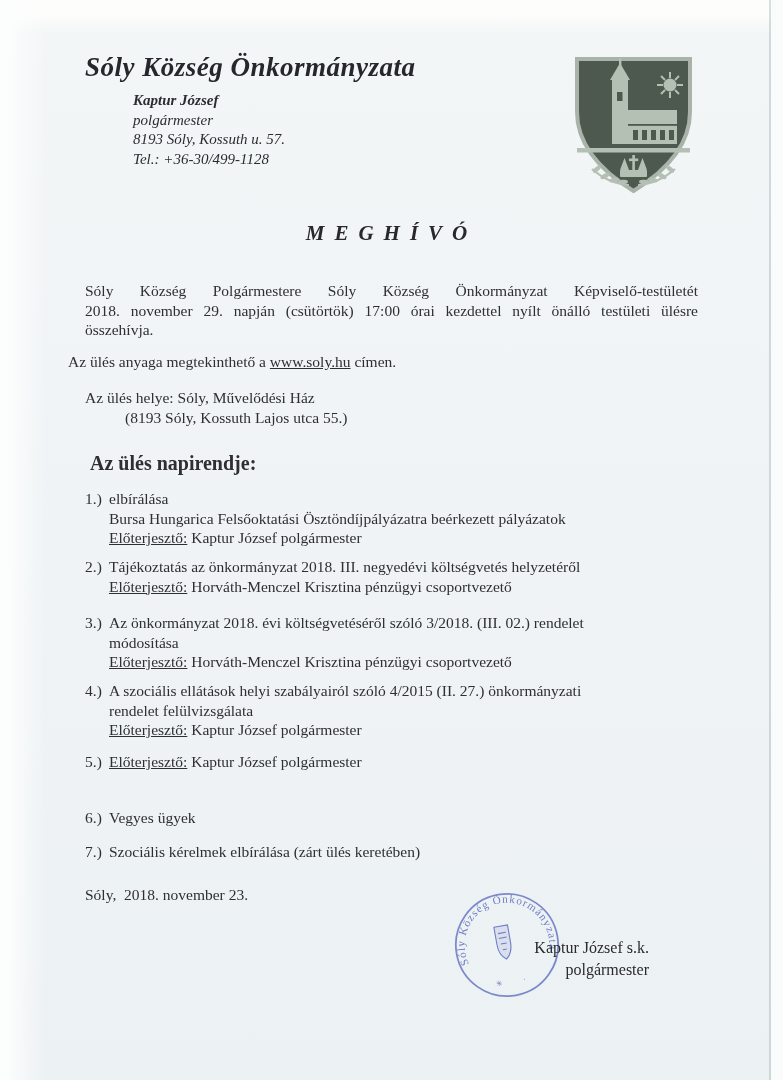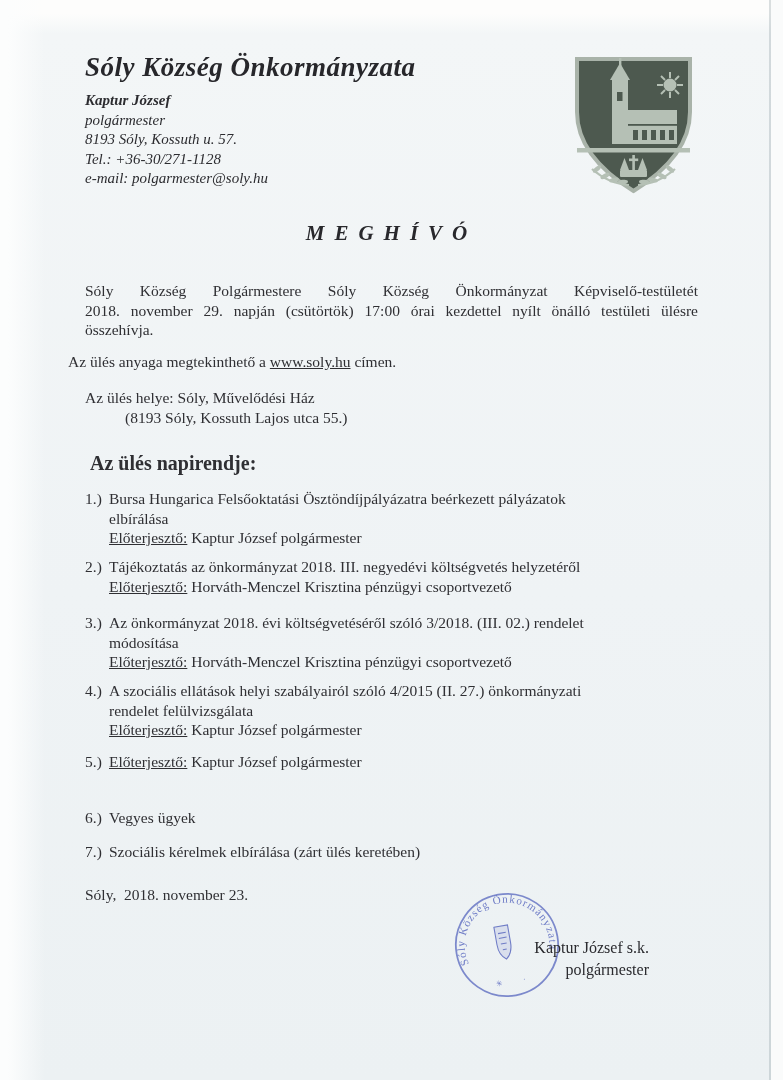--- a/index.html
+++ b/index.html
@@ -13,21 +13,21 @@
       linear-gradient(90deg, #fcfdfd 0px, #fcfdfd 8px, rgba(252,253,253,0) 45px),
       linear-gradient(180deg, #fdfdfc 0px, #fdfdfc 14px, #f3f6f7 34px, #eff3f5 55%, #ecf1f3 100%);
   }
   
   .edge-line{position:absolute;top:0;bottom:0;right:12px;width:2px;background:rgba(150,162,168,.35);}
   .edge-strip{position:absolute;top:0;bottom:0;right:0;width:12px;background:#fafbfb;}
 
   
   .hdr{position:absolute;left:85px;top:52px;width:420px;font-style:italic;}
   .hdr .org{font-size:27px;font-weight:bold;letter-spacing:.5px;color:#27272b;margin:0 0 8px 0;}
-  .hdr .line{font-size:15px;line-height:19.5px;color:#2c2c30;}
+  .hdr .line{font-size:15px;line-height:19.5px;color:#2c2c30;margin-left:48px;}
   .hdr .line.bold{font-weight:bold;}
 
   .crest{position:absolute;left:567px;top:52px;}
 
   .title{position:absolute;left:0;top:221px;width:783px;text-align:center;
     font-size:21px;font-weight:bold;font-style:italic;letter-spacing:10px;color:#28282c;}
 
   .bodytext{font-size:15.5px;line-height:19.5px;}
   .p-summons{position:absolute;left:85px;top:281px;width:613px;}
   .jline{text-align:justify;text-align-last:justify;}
@@ -55,22 +55,21 @@
 
 <div class="page">
   <div class="edge-line"></div>
   <div class="edge-strip"></div>
 
   <div class="hdr">
     <div class="org">Sóly Község Önkormányzata</div>
     <div class="line bold">Kaptur József</div>
     <div class="line">polgármester</div>
     <div class="line">8193 Sóly, Kossuth u. 57.</div>
-    <div class="line">Tel.: +36-30/271-1128</div>
-    <div class="line">e-mail: polgarmester@soly.hu</div>
+    <div class="line">Tel.: +36-30/499-1128</div>
   </div>
 
   <div class="crest">
     <svg width="133" height="145" viewBox="0 0 133 145" xmlns="http://www.w3.org/2000/svg">
       <path d="M10 7 H123 V60 Q123 104 66.5 139 Q10 104 10 60 Z" fill="#4d594f" stroke="#a9b3a9" stroke-width="4"></path>
 
       <path d="M39 24 A14 14 0 1 0 39 52 A11.5 11.5 0 1 1 39 24 Z" fill="#b5c0b5"></path>
 
       <g stroke="#b5c0b5" stroke-width="2">
         <line x1="110" y1="33" x2="116" y2="33"></line>
@@ -140,22 +139,22 @@
   <div class="p-venue bodytext">
     <div><span class="b">Az ülés helye:</span><span> Sóly, Művelődési Ház</span></div>
     <div class="l2">(8193 Sóly, Kossuth Lajos utca 55.)</div>
   </div>
 
   <div class="agenda-head">Az ülés napirendje:</div>
 
   <div class="item bodytext" style="top:489px;">
     <div class="inum">1.)</div>
     <div class="itxt">
+      <span class="line">elbírálása</span>
       <span class="line">Bursa Hungarica Felsőoktatási Ösztöndíjpályázatra beérkezett pályázatok</span>
-      <span class="line">elbírálása</span>
       <span class="line"><span class="u">Előterjesztő:</span><span> Kaptur József polgármester</span></span>
     </div>
   </div>
 
   <div class="item bodytext" style="top:557px;">
     <div class="inum">2.)</div>
     <div class="itxt">
       <span class="line">Tájékoztatás az önkormányzat 2018. III. negyedévi költségvetés helyzetéről</span>
       <span class="line"><span class="u">Előterjesztő:</span><span> Horváth-Menczel Krisztina pénzügyi csoportvezető</span></span>
     </div>

